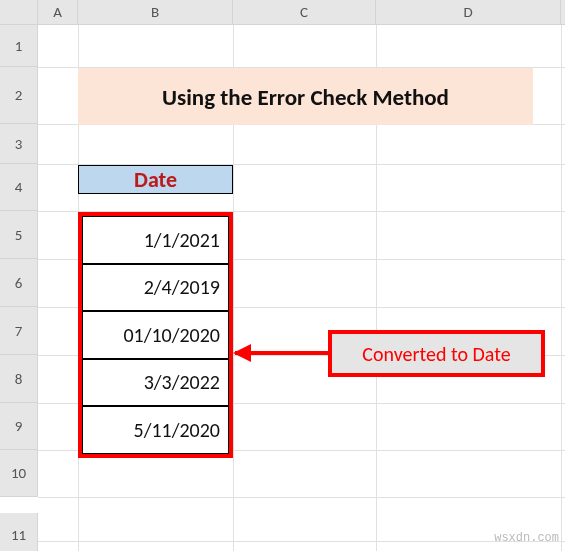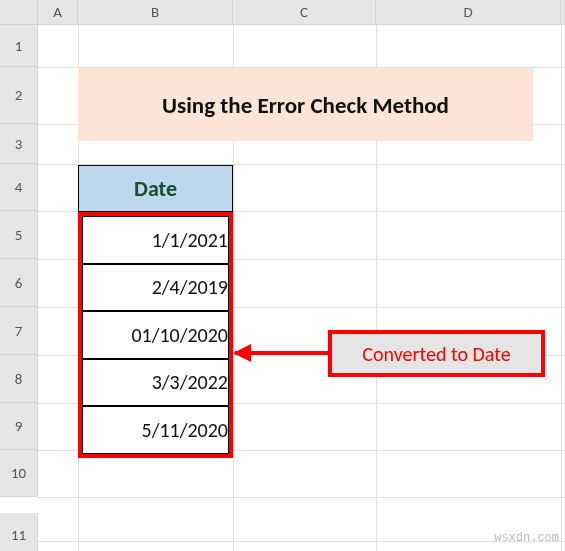--- a/index.html
+++ b/index.html
@@ -71,60 +71,60 @@
       height: 0;
       width: 527px;
       border-bottom: 1px solid #e0e0e0;
     }
     
     .title-cell {
       position: absolute;
       left: 78px;
       top: 68px;
       width: 455px;
-      height: 73px;
+      height: 57px;
       background: #fce4d6;
       display: flex;
       align-items: center;
       justify-content: center;
       font-weight: bold;
       font-size: 23px;
       color: #111;
     }
     
     .date-header {
       position: absolute;
       left: 78px;
       top: 165px;
       width: 155px;
-      height: 47px;
+      height: 29px;
       background: #bdd7ee;
       border: 1px solid #000;
       display: flex;
       align-items: center;
       justify-content: center;
       font-weight: bold;
       font-size: 22px;
-      color: #14532d;
+      color: #b91c1c;
     }
     
     .data-cells {
       position: absolute;
       left: 78px;
       top: 212px;
       width: 155px;
       border: 4px solid #ff0000;
     }
     .data-cell {
       height: 47.5px;
       border: 1px solid #000;
       display: flex;
       align-items: center;
       justify-content: flex-end;
-      padding-right: 0;
+      padding-right: 8px;
       font-size: 20px;
       color: #111;
       background: #fff;
     }
     
     .callout {
       position: absolute;
       left: 328px;
       top: 330px;
       width: 217px;

